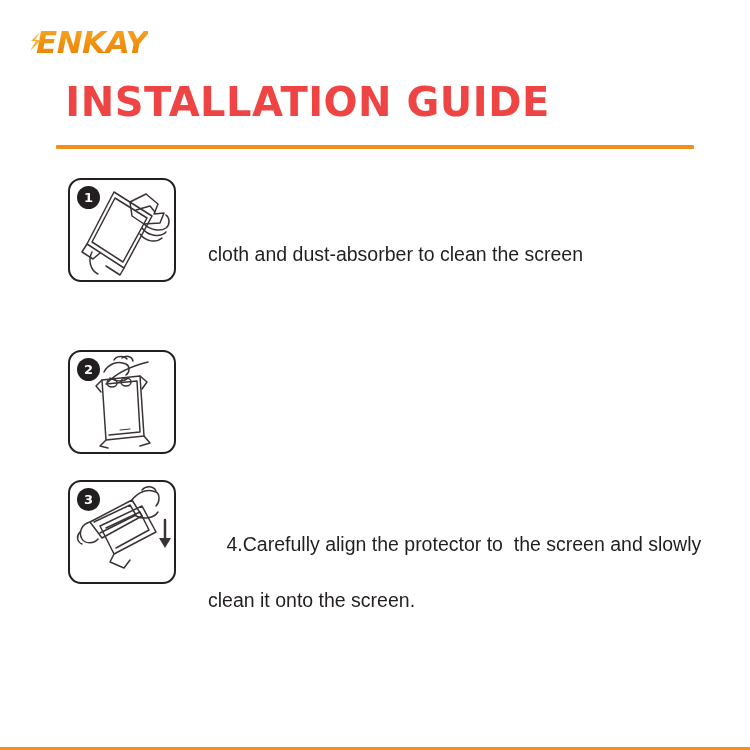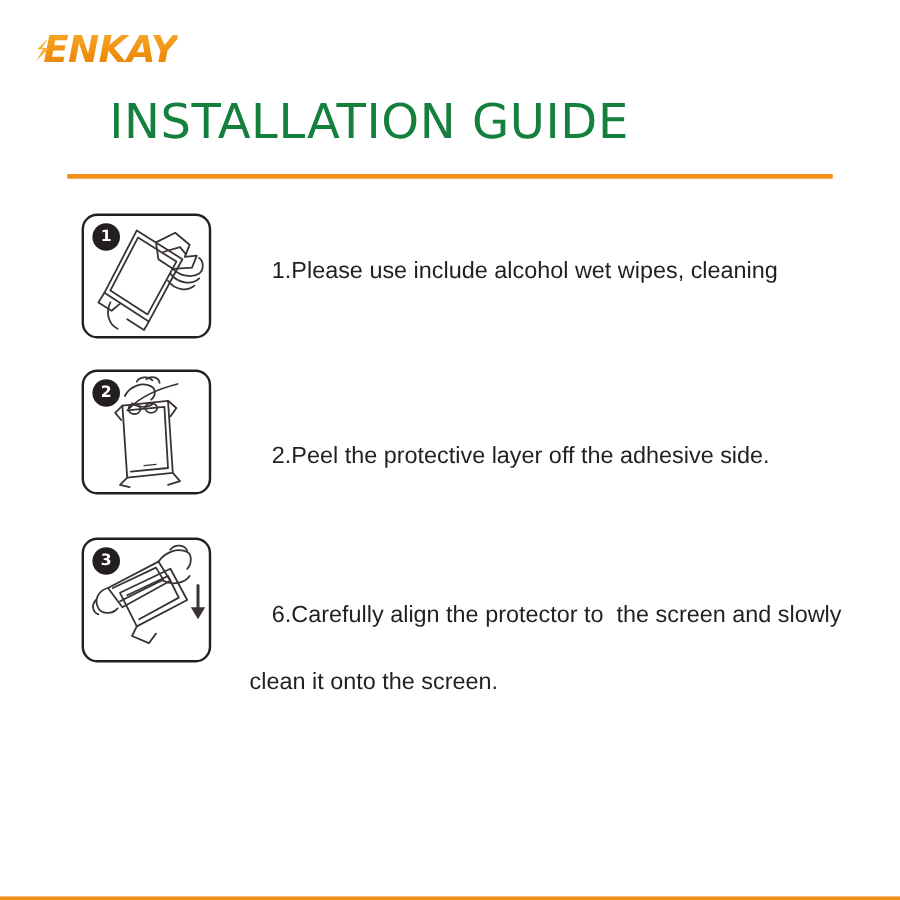--- a/index.html
+++ b/index.html
@@ -47,23 +47,23 @@
 
   
   .title {
     position: absolute;
     left: 0;
     top: 78px;
     width: 615px;
     text-align: center;
     font-family: "DejaVu Sans", sans-serif;
     font-size: 40px;
-    font-weight: normal;
+    font-weight: bold;
     letter-spacing: 0.5px;
-    color: #15803d;
+    color: #ef4444;
     line-height: 48px;
   }
   .divider {
     position: absolute;
     left: 56px;
     top: 145px;
     width: 638px;
     height: 4px;
     background: #f0901a;
     border-radius: 1px;
@@ -184,21 +184,21 @@
           <path d="M74 44 C80 50, 90 52, 96 48 C100 45, 100 38, 96 35"></path>
           <path d="M72 48 C78 56, 90 58, 96 52"></path>
           <path d="M70 54 C76 62, 86 63, 92 58"></path>
 
           <path d="M22 72 C18 80, 20 90, 28 94"></path>
         </g>
       </svg>
       <div class="badge">1</div>
     </div>
     <div class="step-text">
-      <span class="body">1.Please use include alcohol wet wipes, cleaning</span>
+      <span class="wrap-indent">cloth and dust-absorber to clean the screen</span>
     </div>
   </div>
 
   <div class="step step-2">
     <div class="icon-box">
       <svg viewBox="0 0 104 100">
         <g fill="none" stroke="#3a3335" stroke-width="1.5" stroke-linejoin="round" stroke-linecap="round">
 
           <path d="M32 28 L70 24 L74 84 L36 88 Z"></path>
           <path d="M36 32 L67 29 L70 80 L39 83"></path>
@@ -215,23 +215,20 @@
           <path d="M52 6 C56 3, 62 4, 63 9"></path>
           <path d="M40 26 C46 30, 54 30, 58 26"></path>
 
           <ellipse cx="42" cy="31" rx="5" ry="4"></ellipse>
           <ellipse cx="56" cy="30" rx="5" ry="4"></ellipse>
 
           <path d="M50 78 L60 77" stroke-width="1"></path>
         </g>
       </svg>
       <div class="badge">2</div>
-    </div>
-    <div class="step-text">
-      <span class="body">2.Peel the protective layer off the adhesive side.</span>
     </div>
   </div>
 
   <div class="step step-3">
     <div class="icon-box">
       <svg viewBox="0 0 104 100">
         <g fill="none" stroke="#3a3335" stroke-width="1.5" stroke-linejoin="round" stroke-linecap="round">
 
           <path d="M30 44 L72 24 L86 50 L44 72 Z"></path>
           <path d="M36 46 L70 30 L79 48 L46 66"></path>
@@ -248,20 +245,20 @@
           <path d="M20 40 C12 42, 8 50, 12 57 C15 62, 24 62, 28 57"></path>
           <path d="M10 50 C6 54, 7 60, 12 62"></path>
 
           <path d="M95 38 L95 62" stroke-width="2.5"></path>
           <path d="M89 56 L95 66 L101 56 Z" fill="#3a3335" stroke="none"></path>
         </g>
       </svg>
       <div class="badge">3</div>
     </div>
     <div class="step-text">
-      <span class="body">6.Carefully align the protector to  the screen and slowly</span>
+      <span class="body">4.Carefully align the protector to  the screen and slowly</span>
       <span class="wrap-indent">clean it onto the screen.</span>
     </div>
   </div>
 
 </div>
 
 <div class="bottom-rule"></div>
 
 </body></html>

